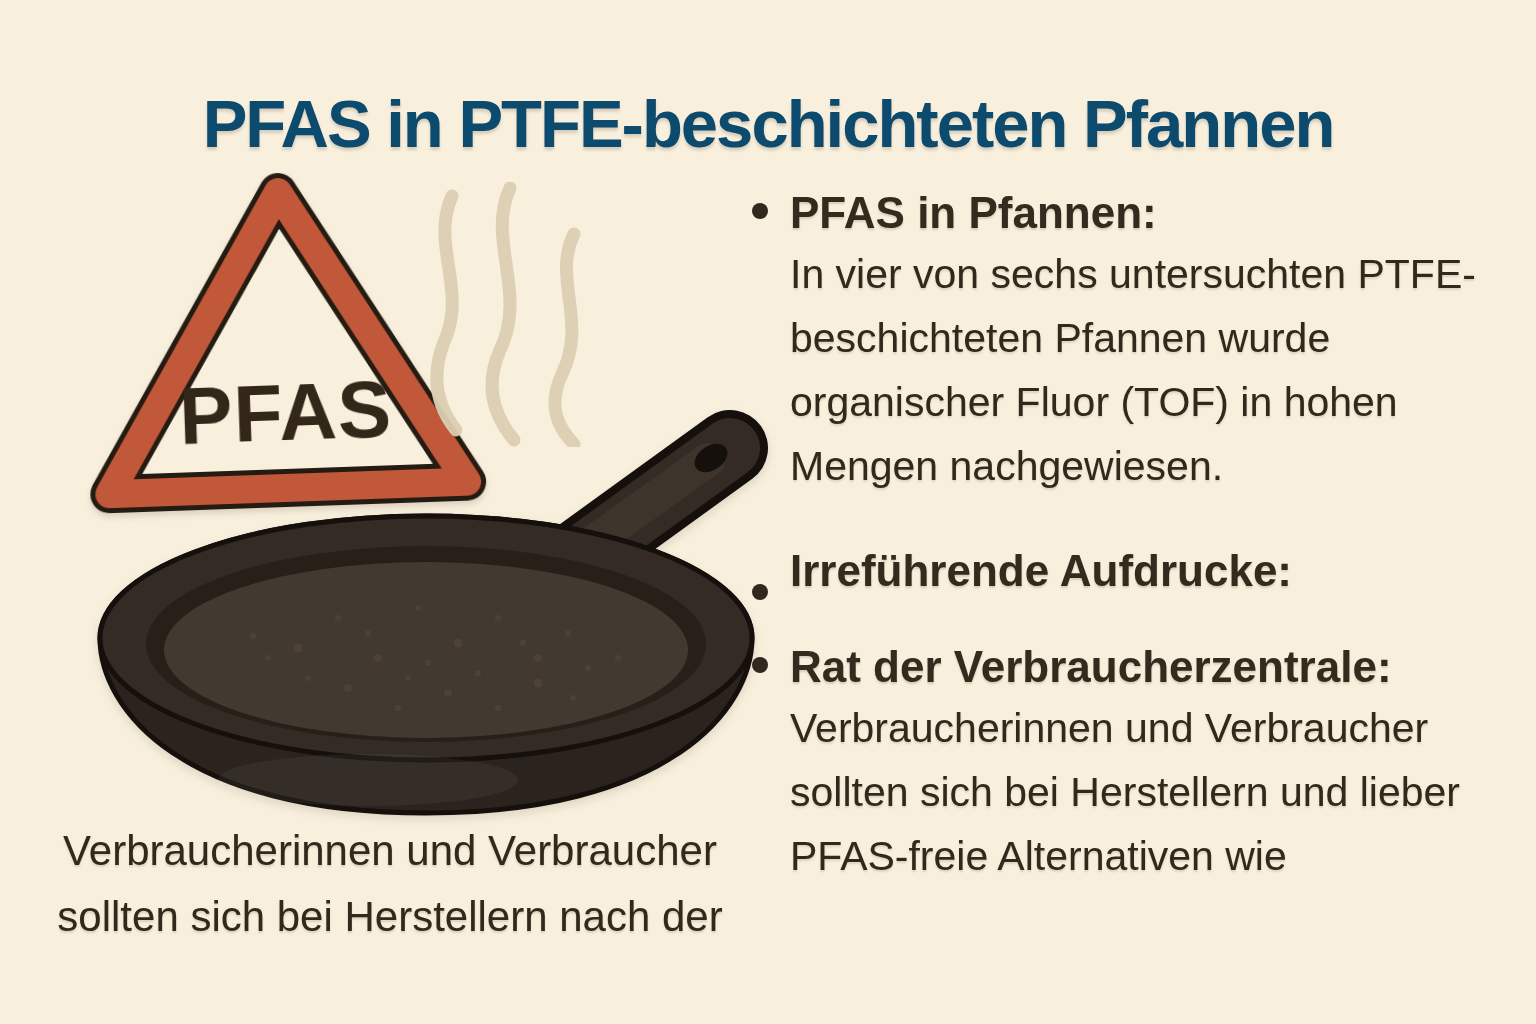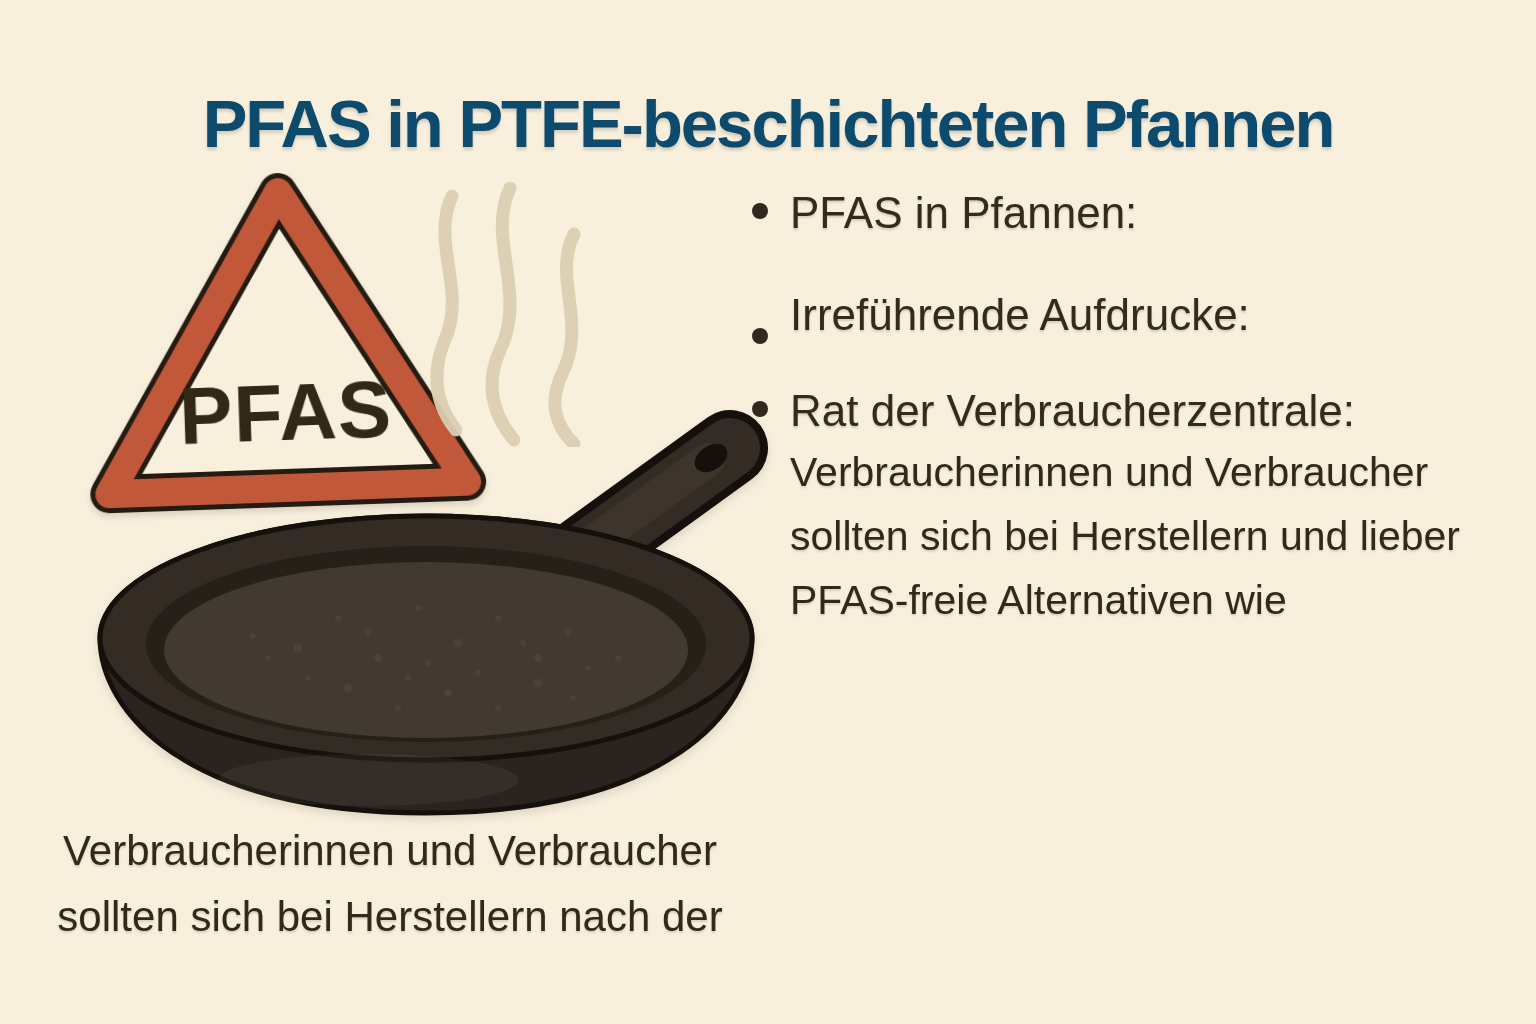--- a/index.html
+++ b/index.html
@@ -39,21 +39,21 @@
   .bullet{
     display:flex;gap:22px;
   }
   .bullet.b1{margin-bottom:44px;}
   .bullet.b2{margin-bottom:38px;align-items:flex-end;}
   .bullet-dot{
     flex:none;width:16px;height:16px;border-radius:50%;
     background:#33281e;margin-top:19px;
   }
   .bullet-heading{
-    font-size:44px;font-weight:normal;line-height:58px;
+    font-size:44px;font-weight:bold;line-height:58px;
     color:#362a1e;
     text-shadow:0 2px 2px rgba(90,70,50,0.20);
   }
   .bullet-body{
     font-size:41px;line-height:64px;
     white-space:pre-line;
     color:#33281c;
     text-shadow:0 2px 2px rgba(90,70,50,0.16);
   }
   .tri-label{
@@ -129,20 +129,24 @@
 
 <div class="caption">Verbraucherinnen und Verbraucher
 sollten sich bei Herstellern nach der</div>
 
 <div class="bullets">
 
   <div class="bullet b1">
     <span class="bullet-dot"></span>
     <div>
       <div class="bullet-heading">PFAS in Pfannen:</div>
+      <div class="bullet-body">In vier von sechs untersuchten PTFE-
+beschichteten Pfannen wurde
+organischer Fluor (TOF) in hohen
+Mengen nachgewiesen.</div>
     </div>
   </div>
 
   <div class="bullet b2">
     <span class="bullet-dot"></span>
     <div>
       <div class="bullet-heading">Irreführende Aufdrucke:</div>
     </div>
   </div>
 

